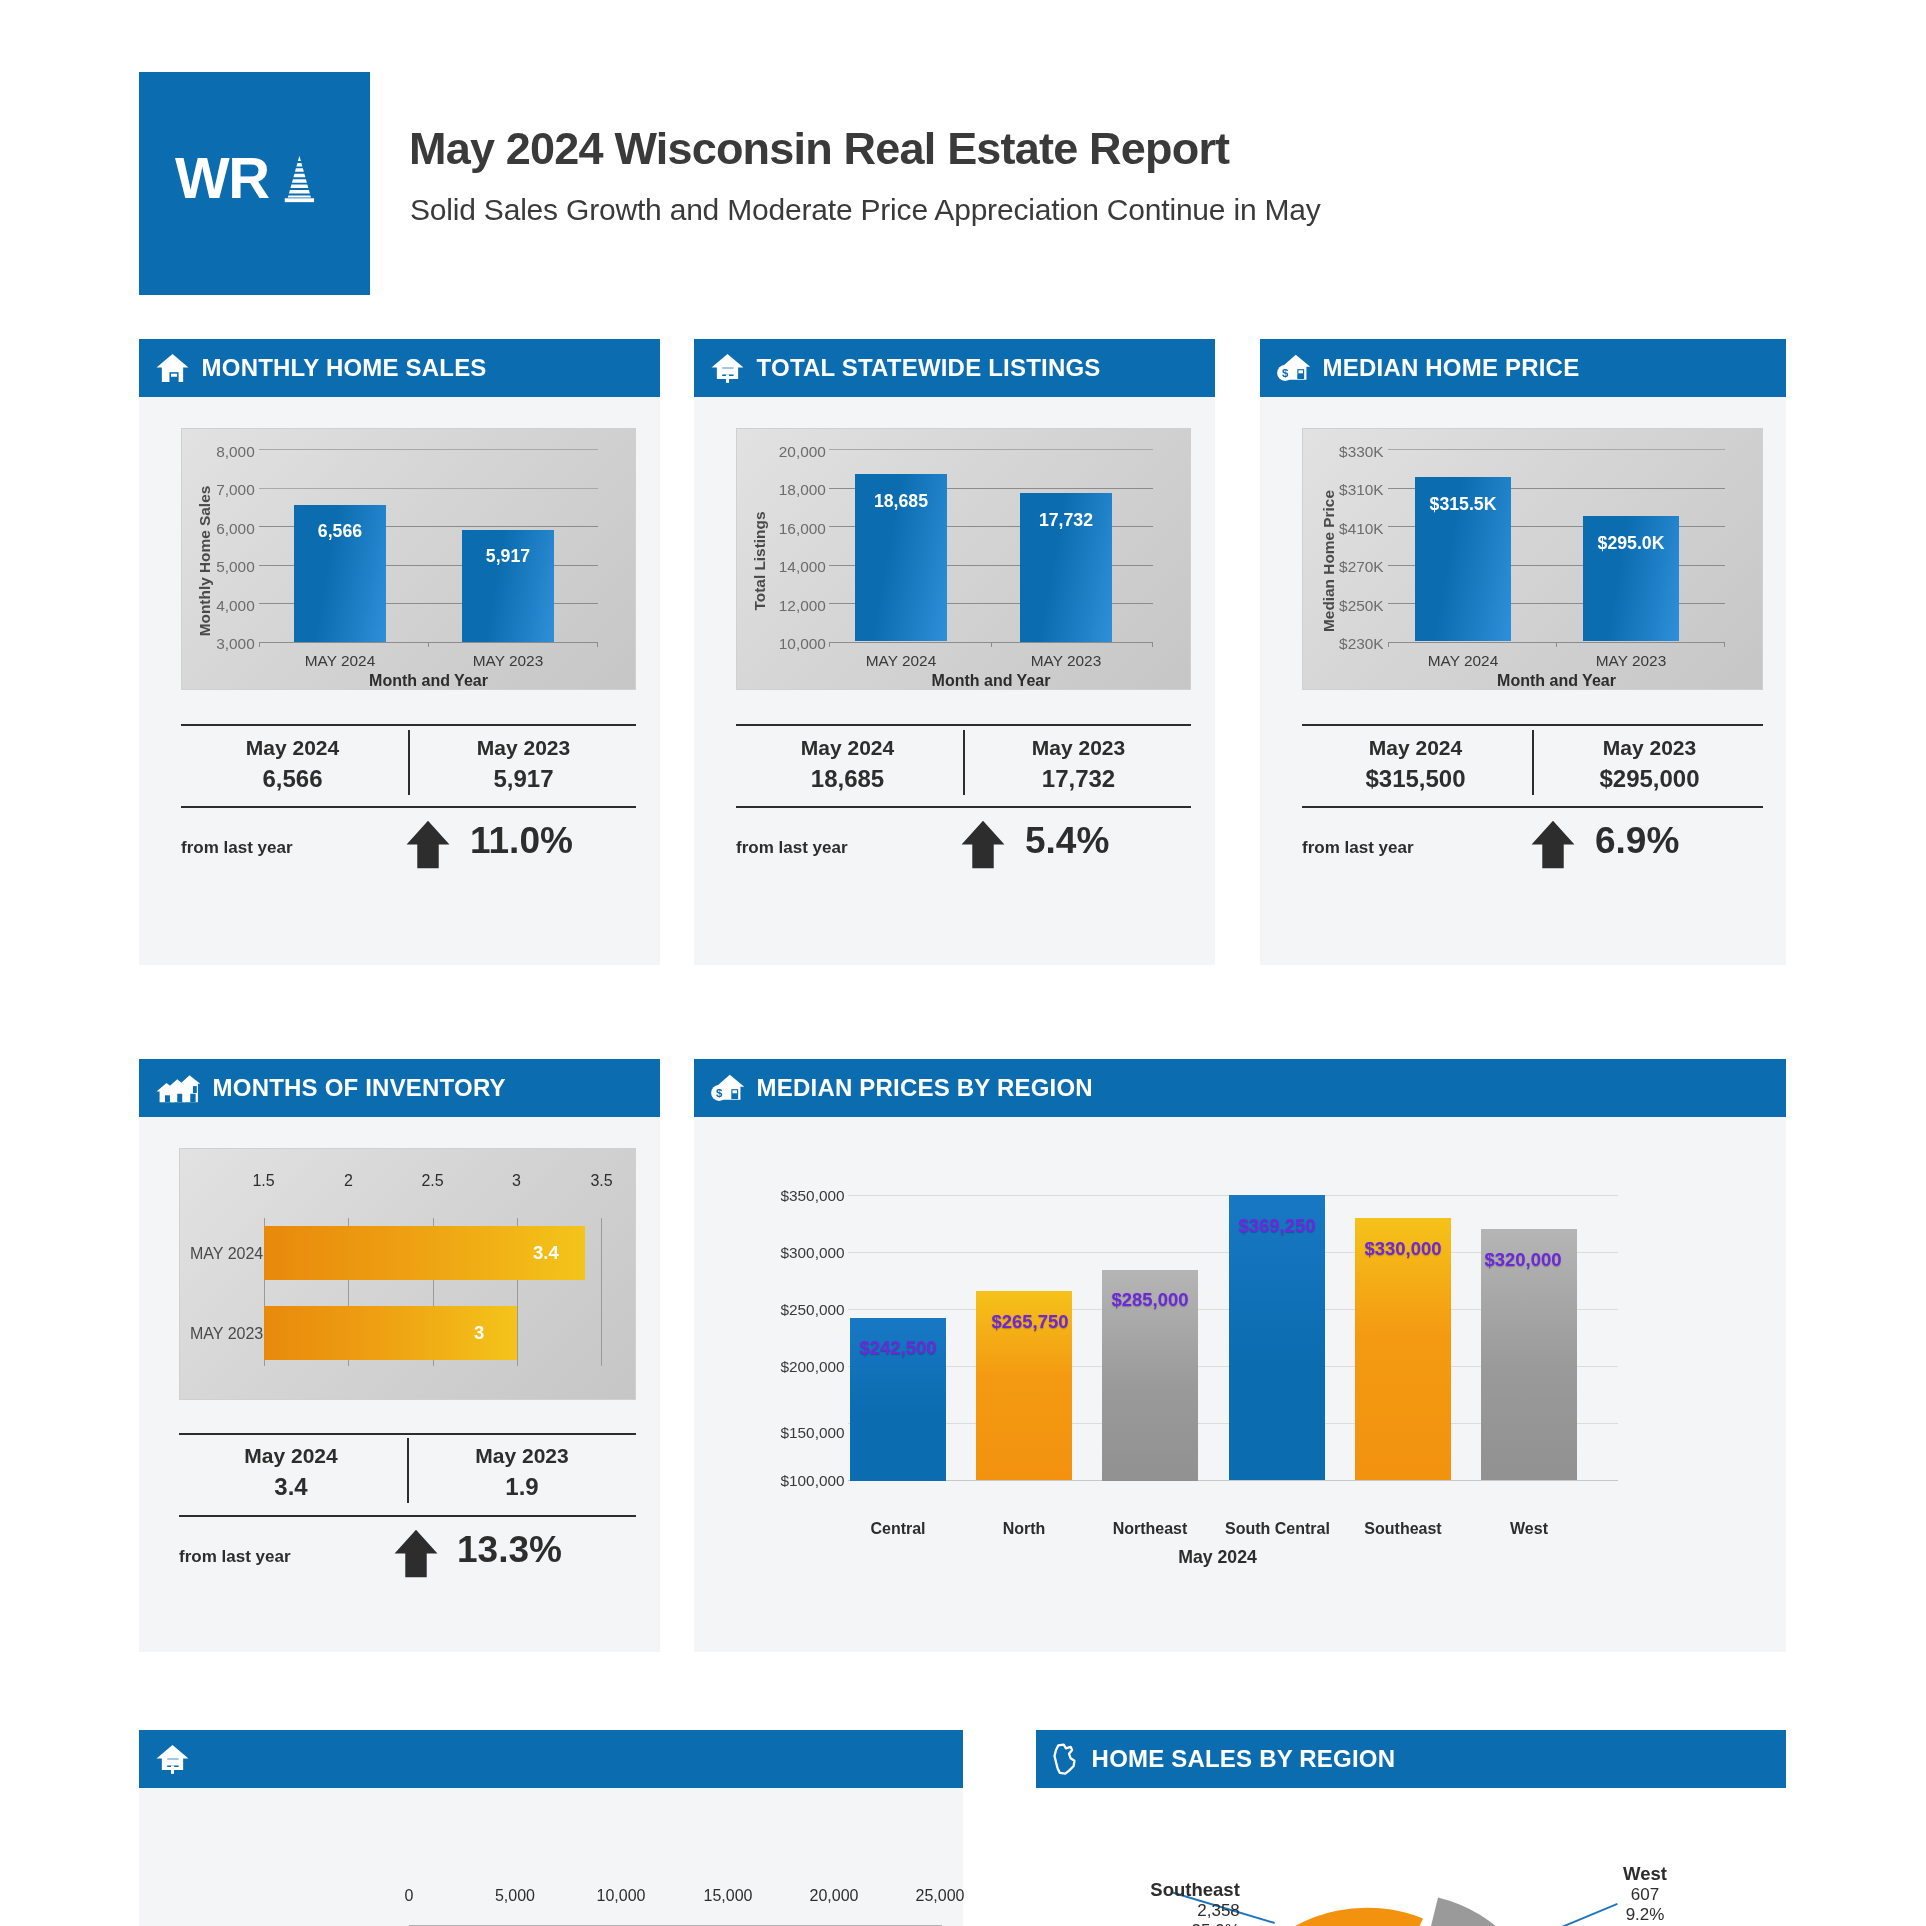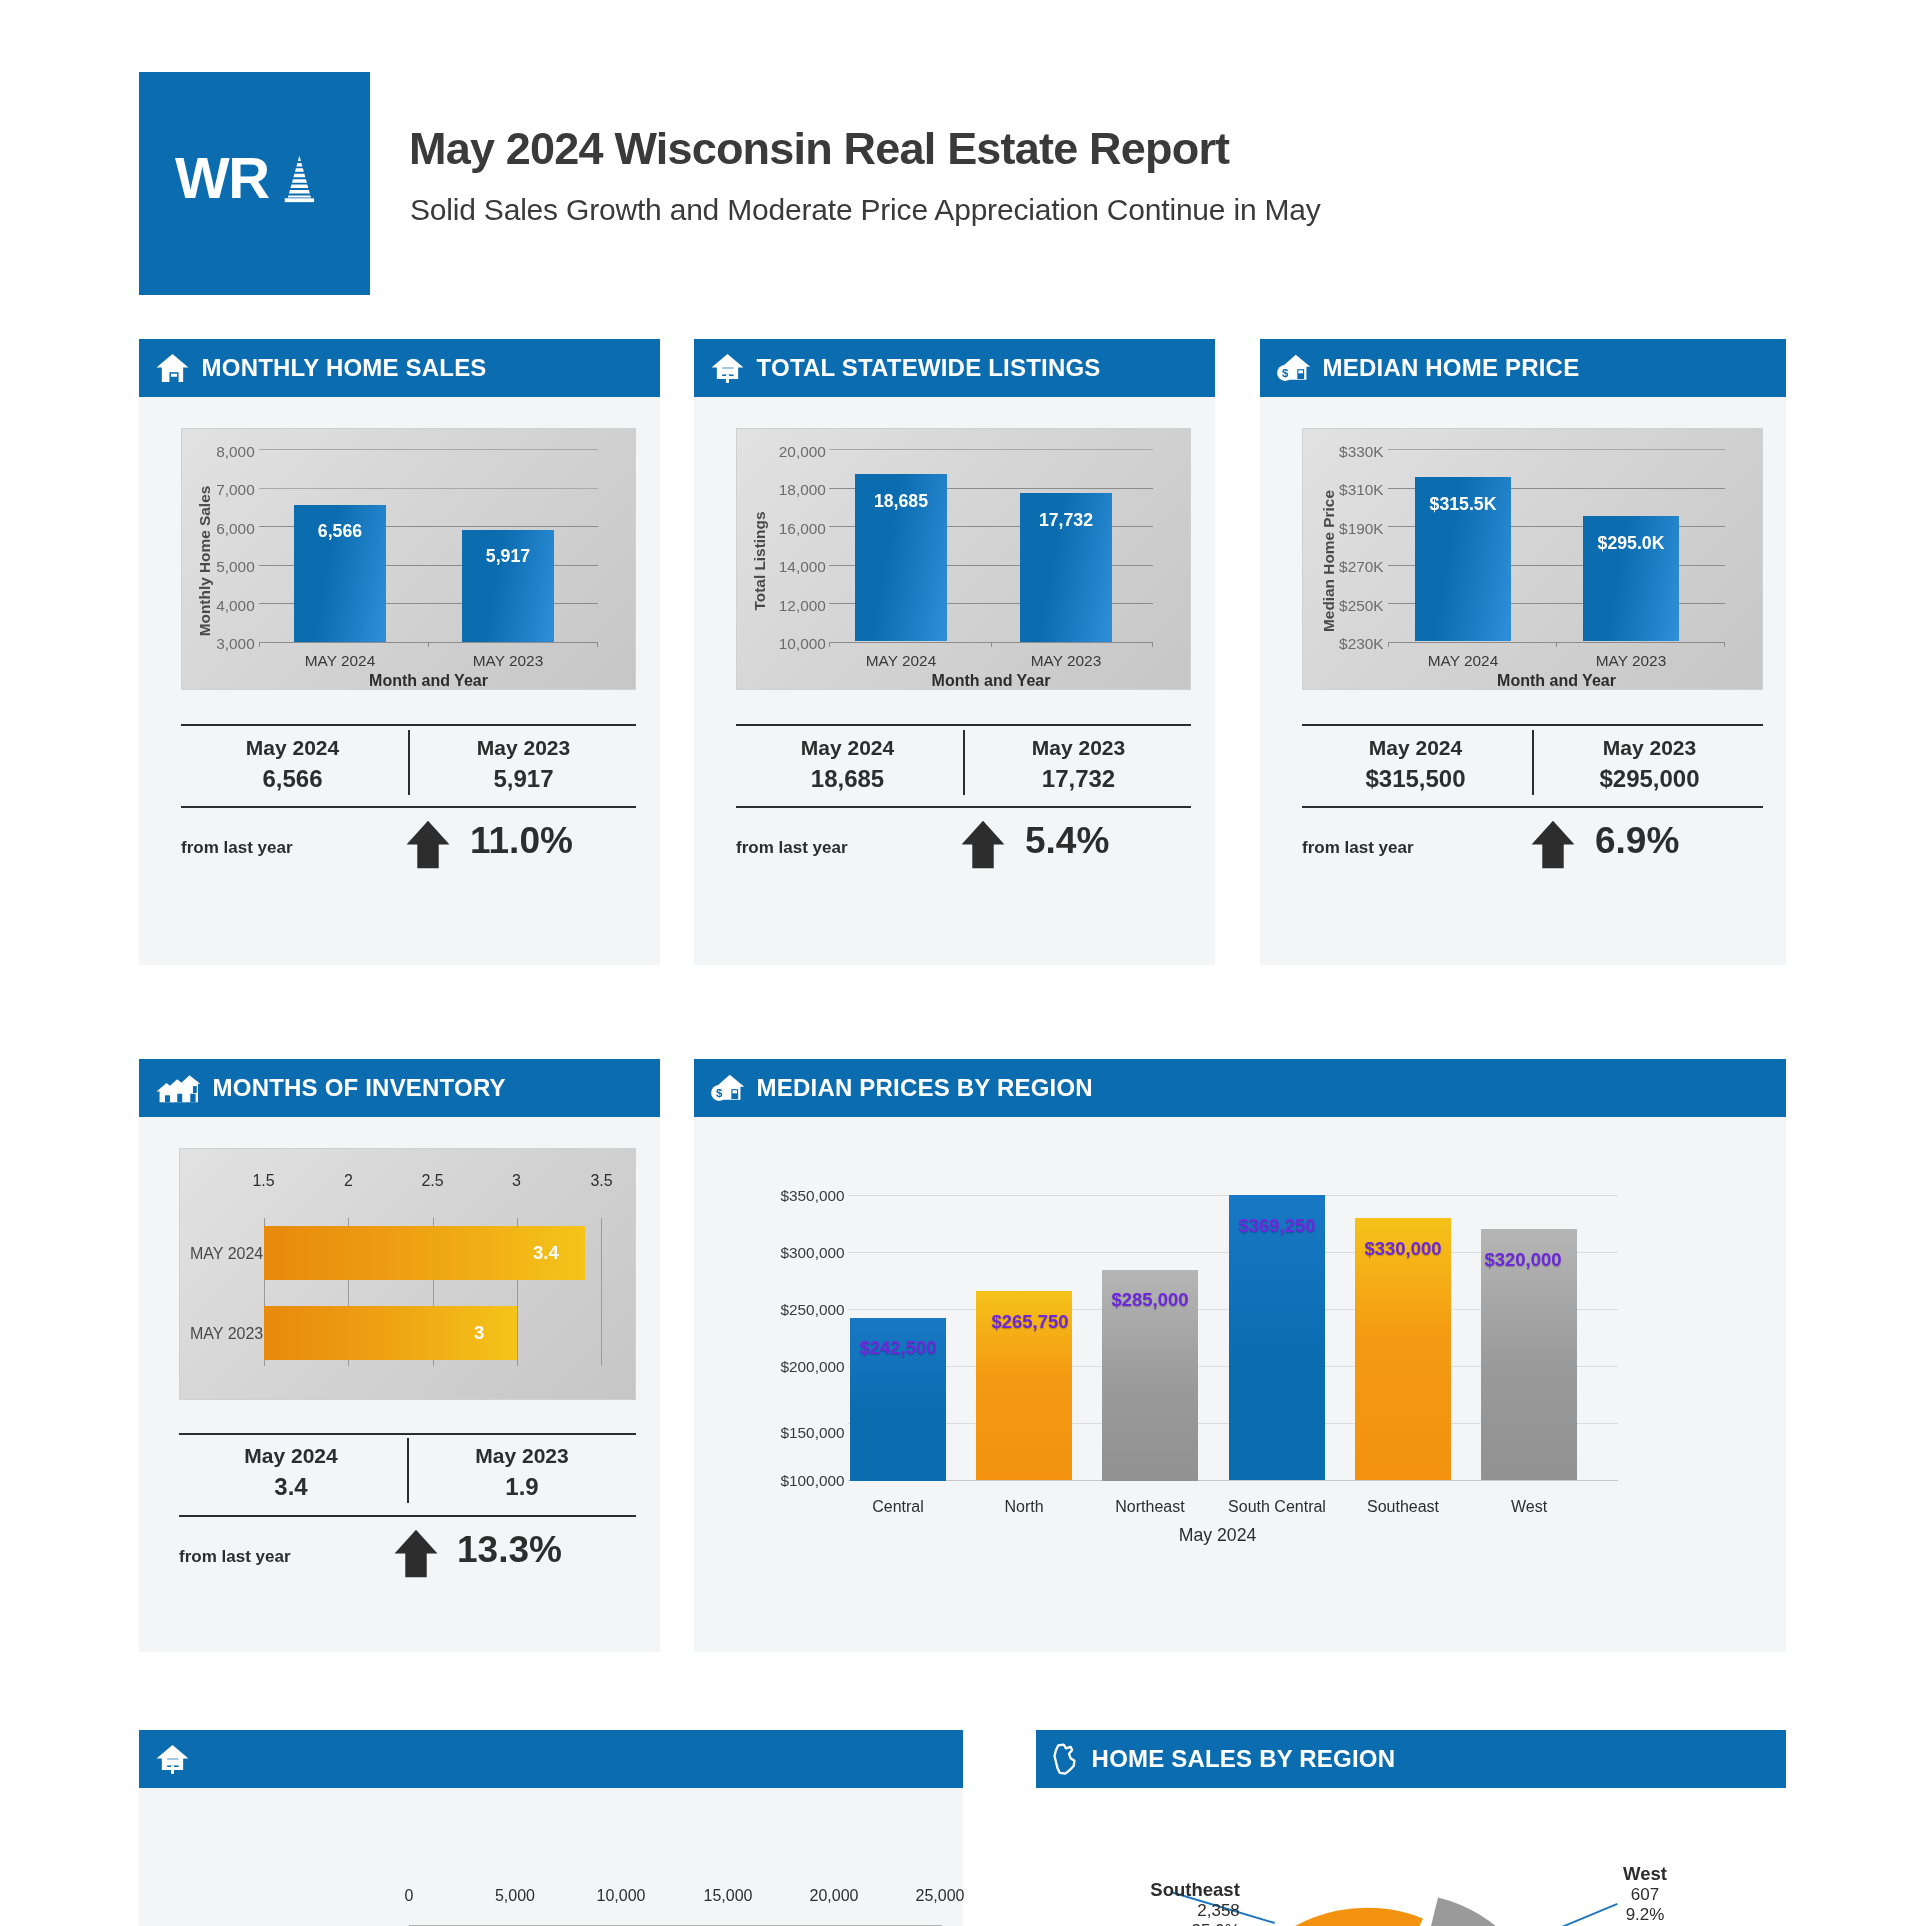--- a/index.html
+++ b/index.html
@@ -93,21 +93,21 @@
 
   
   .rg-tick { position: absolute; font-size: 15.4px; color: #3a3a3a; text-align: right; white-space: nowrap; }
   .rg-grid { position: absolute; height: 1.2px; background: #dcdcdc; }
   .rg-bar { position: absolute; }
   .rg-bar.blue { background: linear-gradient(180deg, #1878c4 0%, #0b6cb0 60%, #0b6cb0 100%); }
   .rg-bar.orange { background: linear-gradient(180deg, #f5c21a 0%, #f49a12 45%, #f2920e 100%); }
   .rg-bar.grey { background: linear-gradient(180deg, #b5b5b5 0%, #9a9a9a 55%, #919191 100%); }
   .rg-lbl { position: absolute; color: #6d28d9; font-weight: 700; font-size: 18.5px; text-align: center; white-space: nowrap;
             text-shadow: 0 0.8px 1.2px rgba(0,0,0,.25); }
-  .rg-cat { position: absolute; font-size: 16px; font-weight: 400; color: #2d2d2d; text-align: center; white-space: nowrap; }
+  .rg-cat { position: absolute; font-size: 16px; font-weight: 700; color: #2d2d2d; text-align: center; white-space: nowrap; margin-top: 22px; }
 
   
   .pr-tick { position: absolute; font-size: 16px; color: #2d2d2d; text-align: center; white-space: nowrap; }
   .pr-axl { position: absolute; background: #b2b2b2; }
   .pr-axt { position: absolute; width: 1.2px; background: #b2b2b2; }
 
   
   .pie-wrap { position: absolute; }
   .pie-lbl { position: absolute; font-size: 17px; color: #2d2d2d; white-space: nowrap; }
   .pie-lbl b { font-size: 18.5px; font-weight: 700; }
@@ -255,21 +255,21 @@
         <circle cx="24" cy="54" r="21" fill="#ffffff"></circle>
         <text x="24" y="64" font-family="Liberation Sans, sans-serif" font-size="30" font-weight="700" fill="#0b6cb0" text-anchor="middle">$</text>
       </svg>
       <div class="tt">MEDIAN HOME PRICE</div>
     </div>
 
     <div class="plot" style="left:42px; top:89px; width:461px; height:262px;">
       <div class="vbar-ylab" style="left:-55px; top:123px; width:162px;">Median Home Price</div>
       <div class="tick" style="left:11.6px; top:13.5px; width:69px;">$330K</div>
       <div class="tick" style="left:11.6px; top:52px; width:69px;">$310K</div>
-      <div class="tick" style="left:11.6px; top:91px; width:69px;">$190K</div>
+      <div class="tick" style="left:11.6px; top:91px; width:69px;">$410K</div>
       <div class="tick" style="left:11.6px; top:129px; width:69px;">$270K</div>
       <div class="tick" style="left:11.6px; top:168px; width:69px;">$250K</div>
       <div class="tick" style="left:11.6px; top:206px; width:69px;">$230K</div>
 
       <div class="gline light" style="left:85px; top:20px; width:337px;"></div>
       <div class="gline" style="left:85px; top:59px; width:337px;"></div>
       <div class="gline" style="left:85px; top:97px; width:337px;"></div>
       <div class="gline" style="left:85px; top:136px; width:337px;"></div>
       <div class="gline" style="left:85px; top:174px; width:337px;"></div>
       <div class="axline" style="left:85px; top:213px; width:337px; height:1.2px;"></div>

